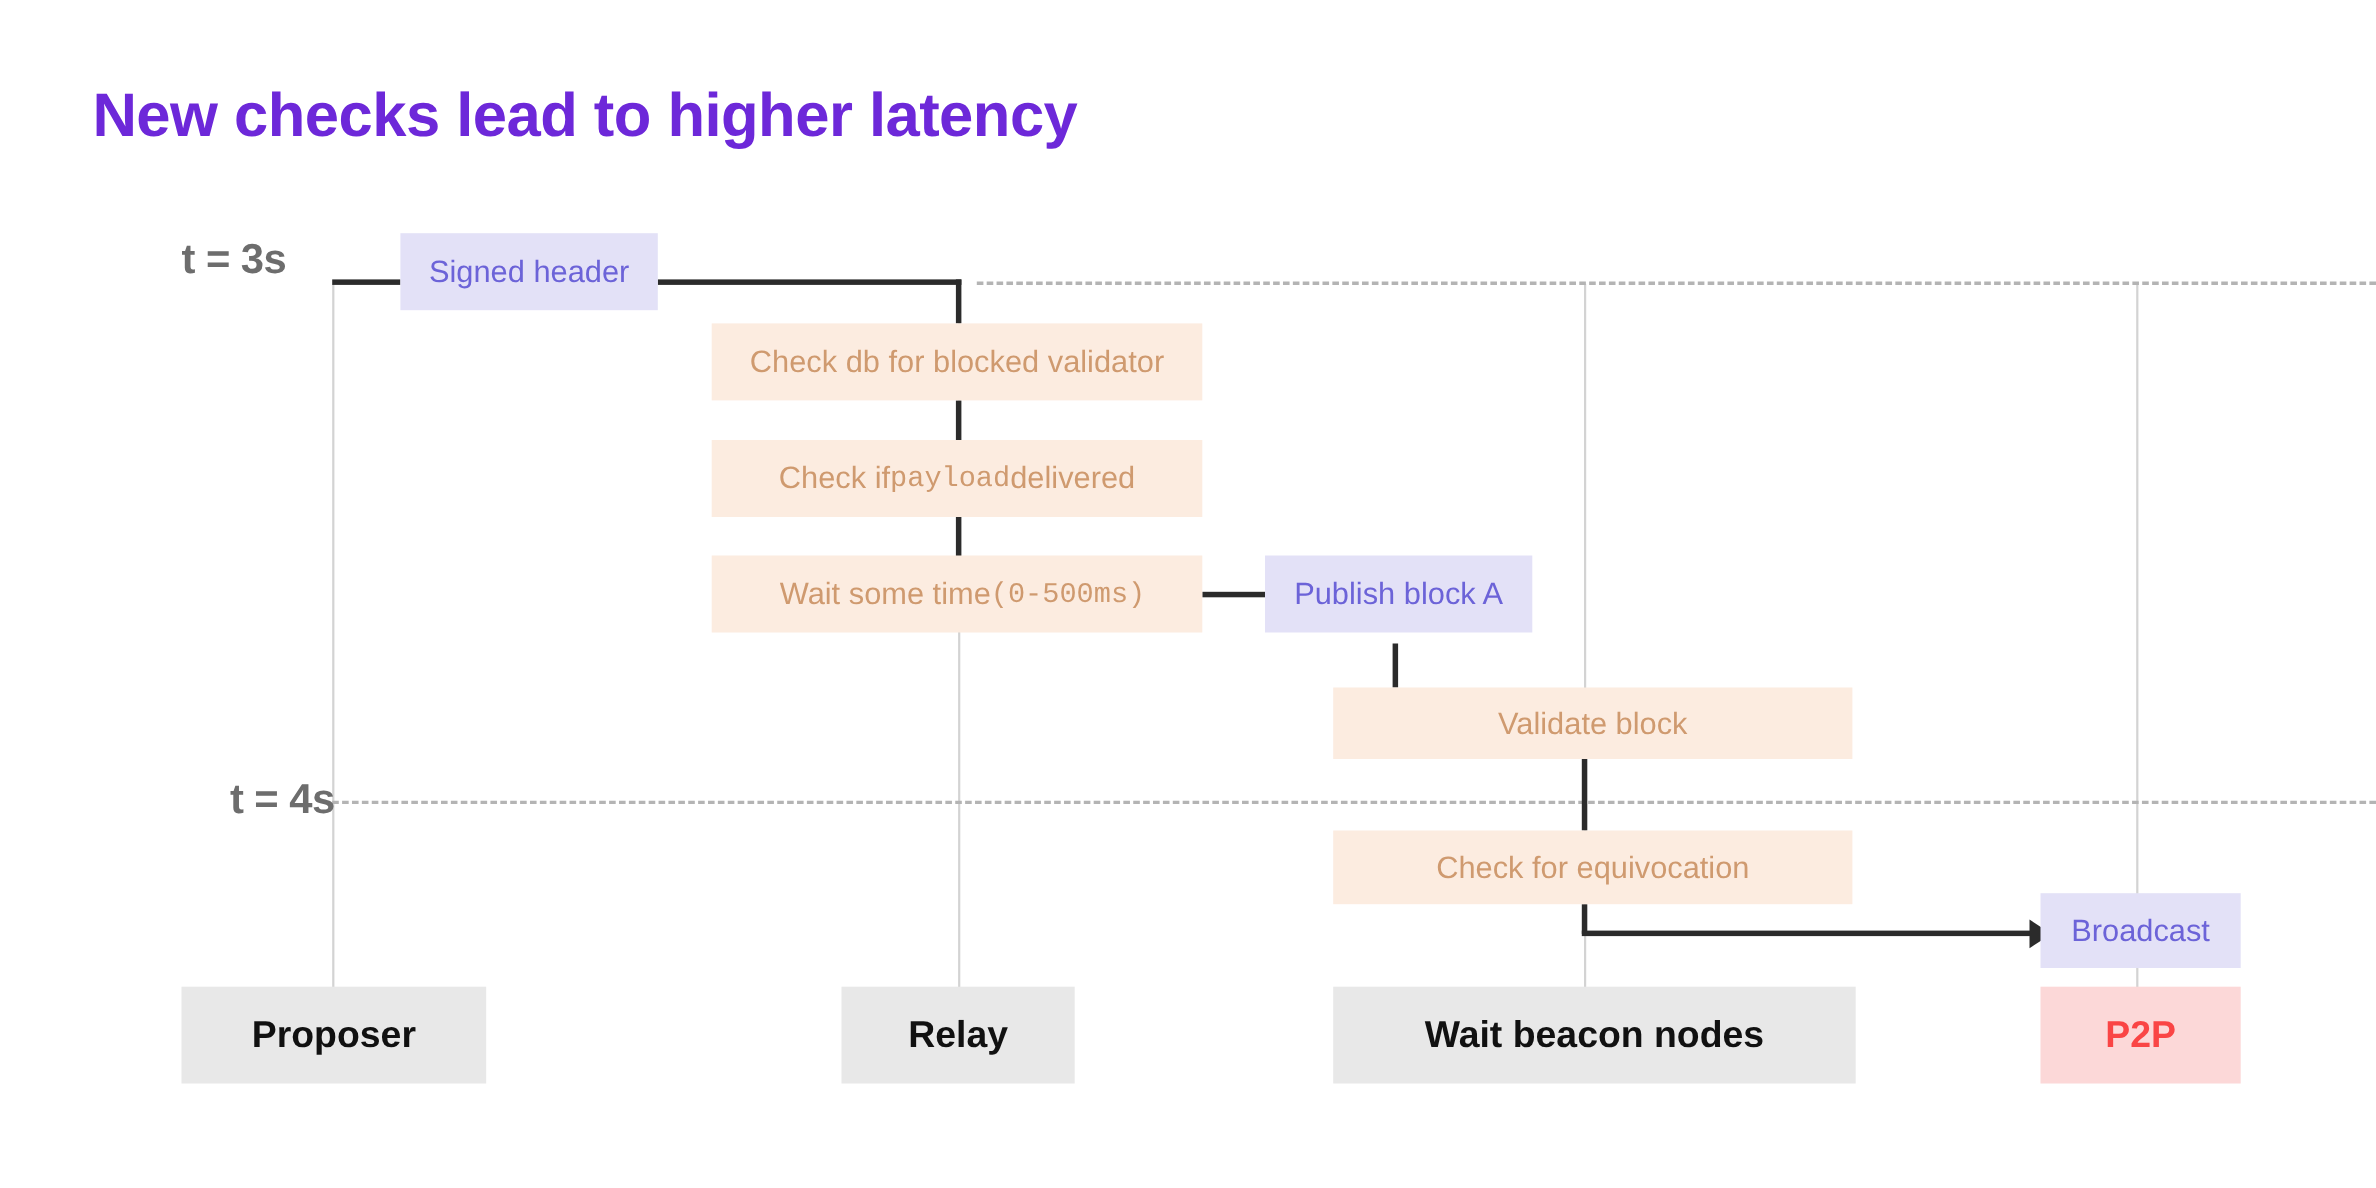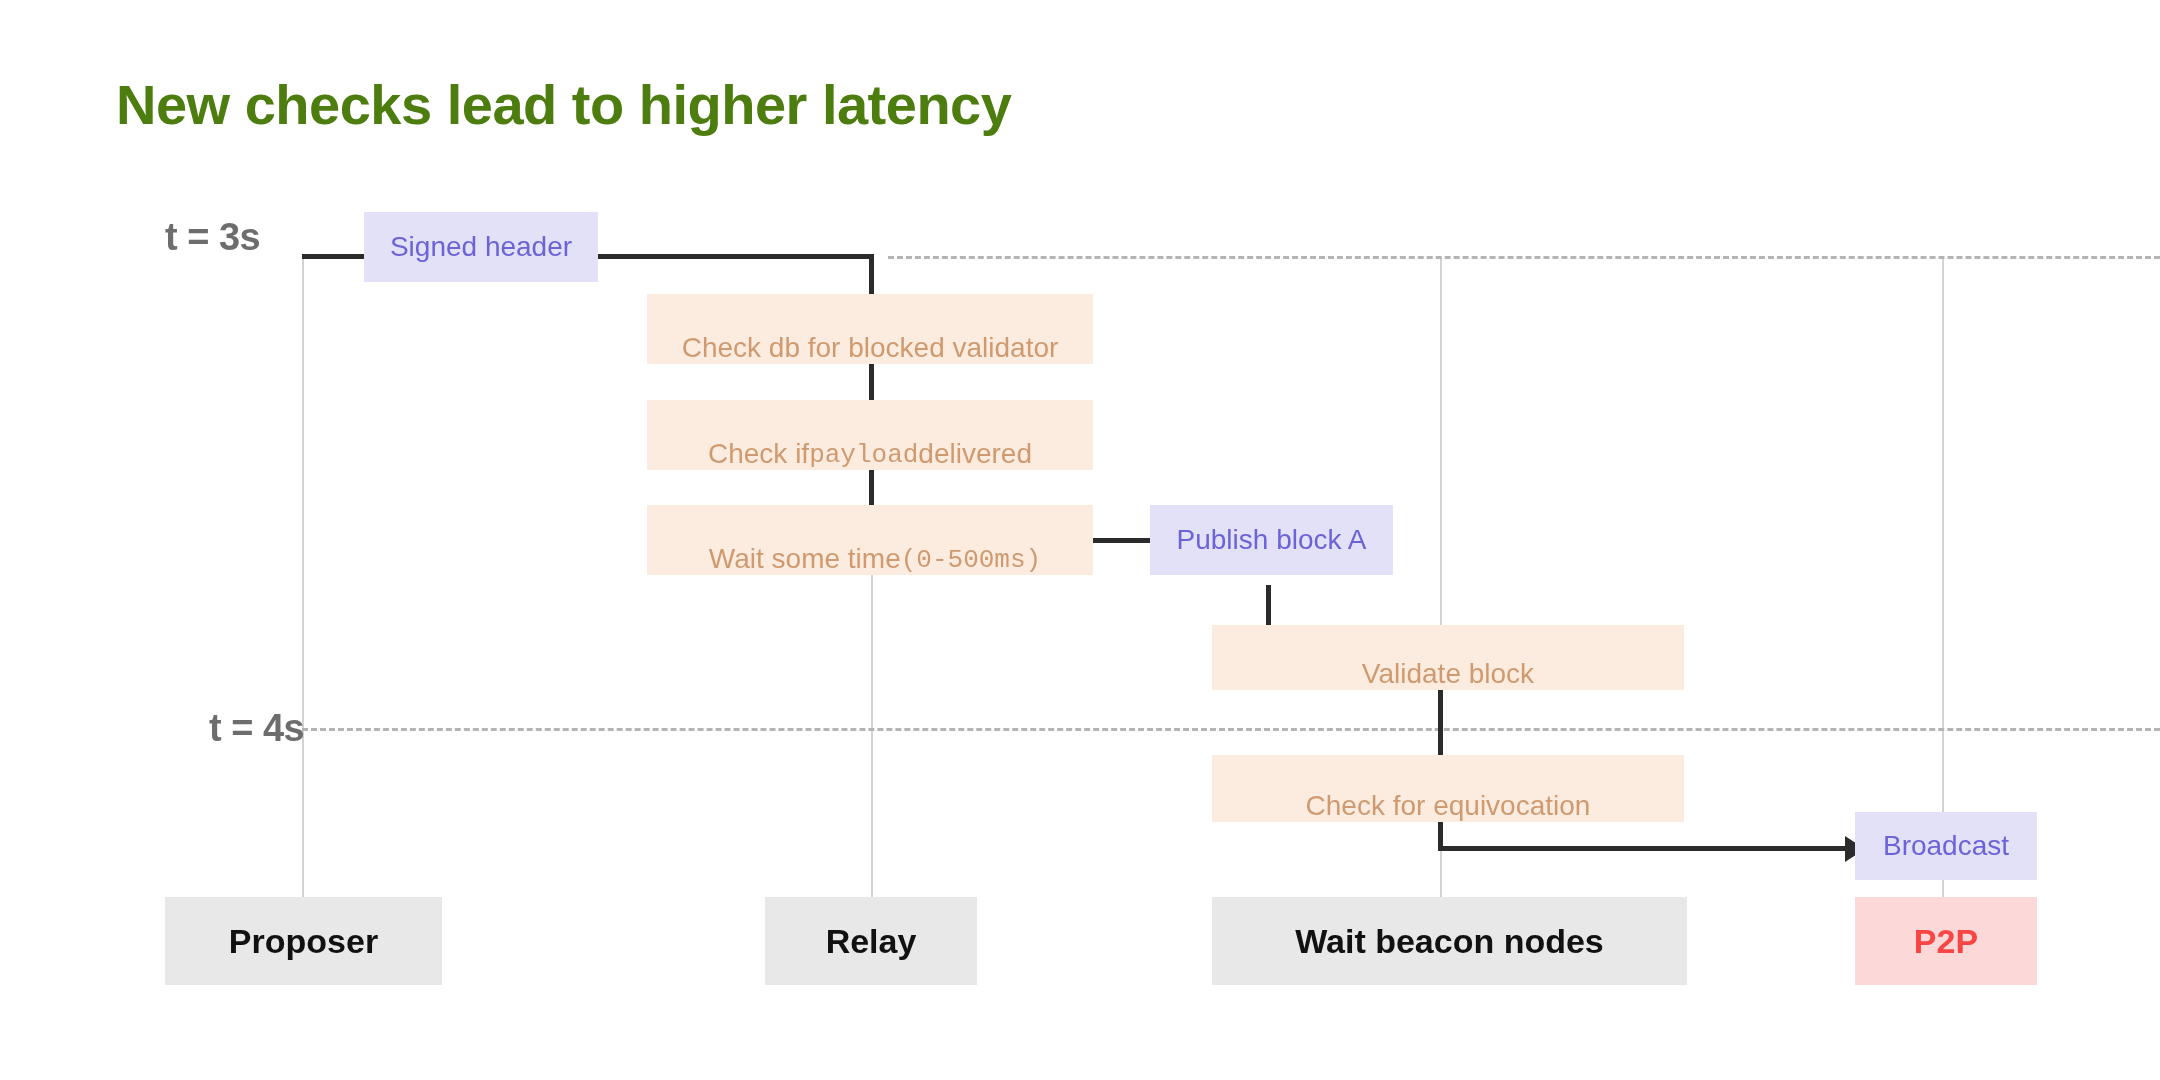--- a/index.html
+++ b/index.html
@@ -12,25 +12,25 @@
     width: 2160px;
     height: 1080px;
     background: #ffffff;
     overflow: hidden;
     font-family: "Liberation Sans", sans-serif;
   }
 
   
   #title {
     position: absolute;
-    left: 116px;
+    left: 84px;
     top: 72px;
     font-size: 56px;
     font-weight: bold;
-    color: #4d7c0f;
+    color: #6d28d9;
     letter-spacing: -0.5px;
     white-space: nowrap;
   }
 
   
   .time-label {
     position: absolute;
     font-size: 38px;
     font-weight: bold;
     color: #6d6d6d;
@@ -63,21 +63,20 @@
   }
   .node-purple {
     background: #e3e1f7;
     color: #6c63d8;
     font-size: 28px;
   }
   .node-orange {
     background: #fcece0;
     color: #cf9a6f;
     font-size: 28px;
-    align-items: flex-end;
   }
   .node-actor {
     background: #e8e8e8;
     color: #111111;
     font-size: 34px;
     font-weight: bold;
     align-items: center;
   }
   .node-actor-p2p {
     background: #fcd8d8;

